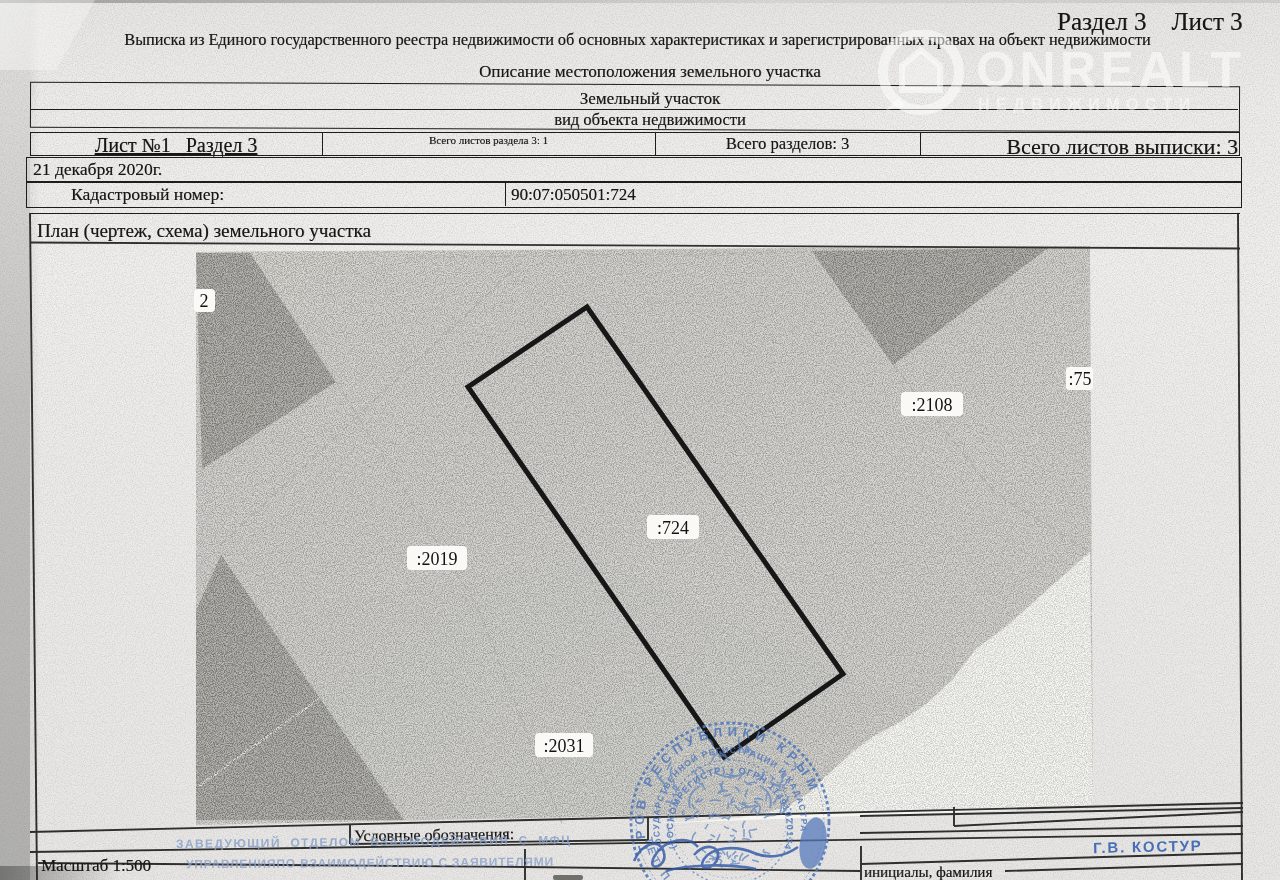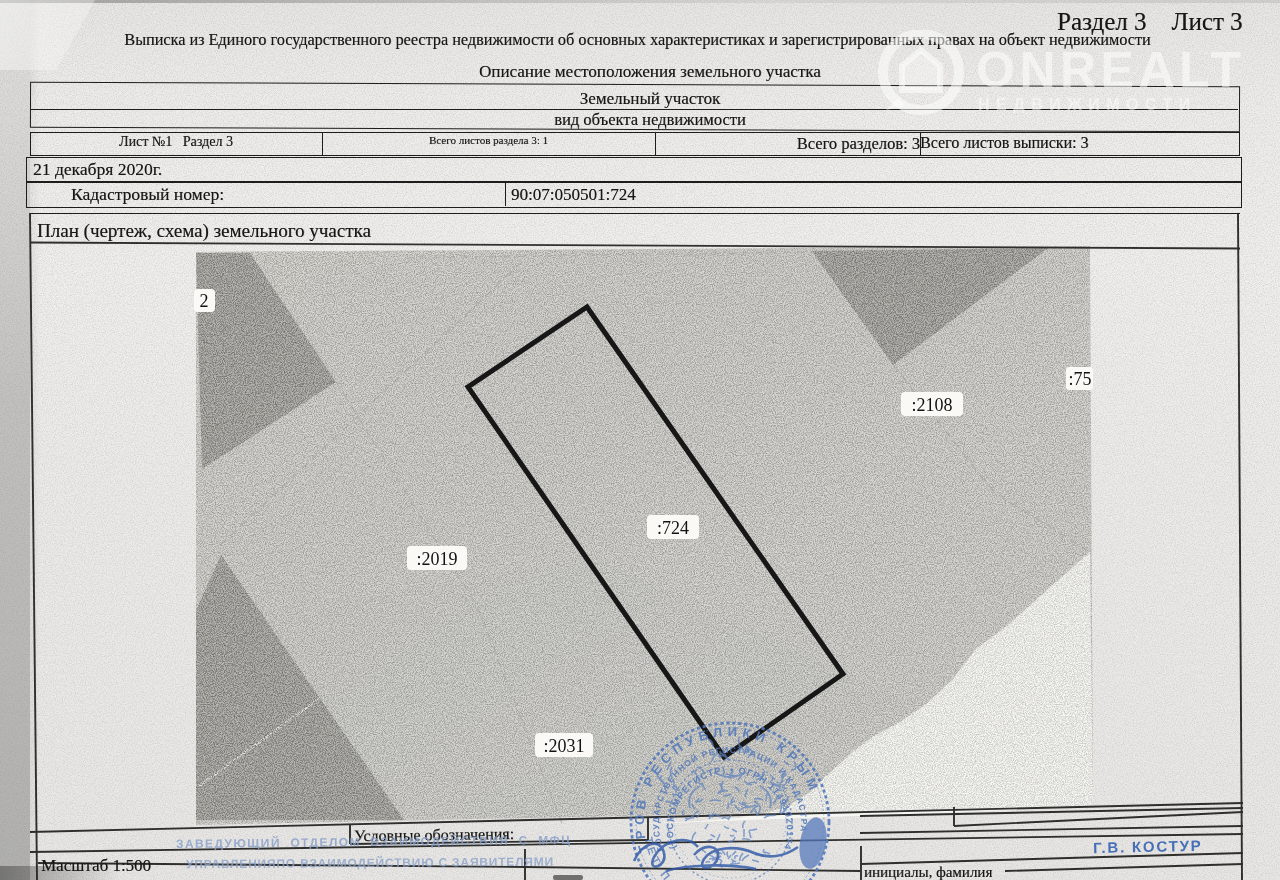--- a/index.html
+++ b/index.html
@@ -56,27 +56,27 @@
 <div class="abs ser" style="left:0px;top:110px;width:1300px;text-align:center;font-size:16.5px;">вид объекта недвижимости</div>
 
 <div class="abs" style="left:30px;top:132px;width:1208px;height:22px;border:1.7px solid #1c1c1c;"></div>
 
 <div class="abs" style="left:322px;top:132px;width:0;height:23px;border-left:1.6px solid #1c1c1c;"></div>
 
 <div class="abs" style="left:655px;top:132px;width:0;height:23px;border-left:1.6px solid #1c1c1c;"></div>
 
 <div class="abs" style="left:920px;top:132px;width:0;height:23px;border-left:1.6px solid #1c1c1c;"></div>
 
-<div class="abs ser" style="left:30px;top:134px;width:292px;text-align:center;font-size:14px;">Лист №1&nbsp;&nbsp;&nbsp;Раздел 3</div>
+<div class="abs ser" style="left:30px;top:134px;width:292px;text-align:center;font-size:20px;text-decoration:underline;">Лист №1&nbsp;&nbsp;&nbsp;Раздел 3</div>
 
 <div class="abs ser" style="left:322px;top:134px;width:333px;text-align:center;font-size:11px;">Всего листов раздела 3: 1</div>
 
-<div class="abs ser" style="left:655px;top:134px;width:265px;text-align:right;font-size:16.5px;">Всего разделов: 3</div>
-
-<div class="abs ser" style="left:920px;top:134px;width:318px;text-align:left;font-size:16px;">Всего листов выписки: 3</div>
+<div class="abs ser" style="left:655px;top:134px;width:265px;text-align:center;font-size:16.5px;">Всего разделов: 3</div>
+
+<div class="abs ser" style="left:920px;top:134px;width:318px;text-align:right;font-size:22px;">Всего листов выписки: 3</div>
 
 <div class="abs" style="left:26px;top:157px;width:1214px;height:24px;border:1.7px solid #1c1c1c;"></div>
 
 <div class="abs ser" style="left:33px;top:159px;font-size:17.5px;">21 декабря 2020г.</div>
 
 <div class="abs" style="left:26px;top:181px;width:1214px;height:25px;border:1.7px solid #1c1c1c;"></div>
 
 <div class="abs" style="left:505px;top:181px;width:0;height:25px;border-left:1.6px solid #1c1c1c;"></div>
 
 <div class="abs ser" style="left:33px;top:184px;font-size:17.5px;margin-left:38px;">Кадастровый номер:</div>

